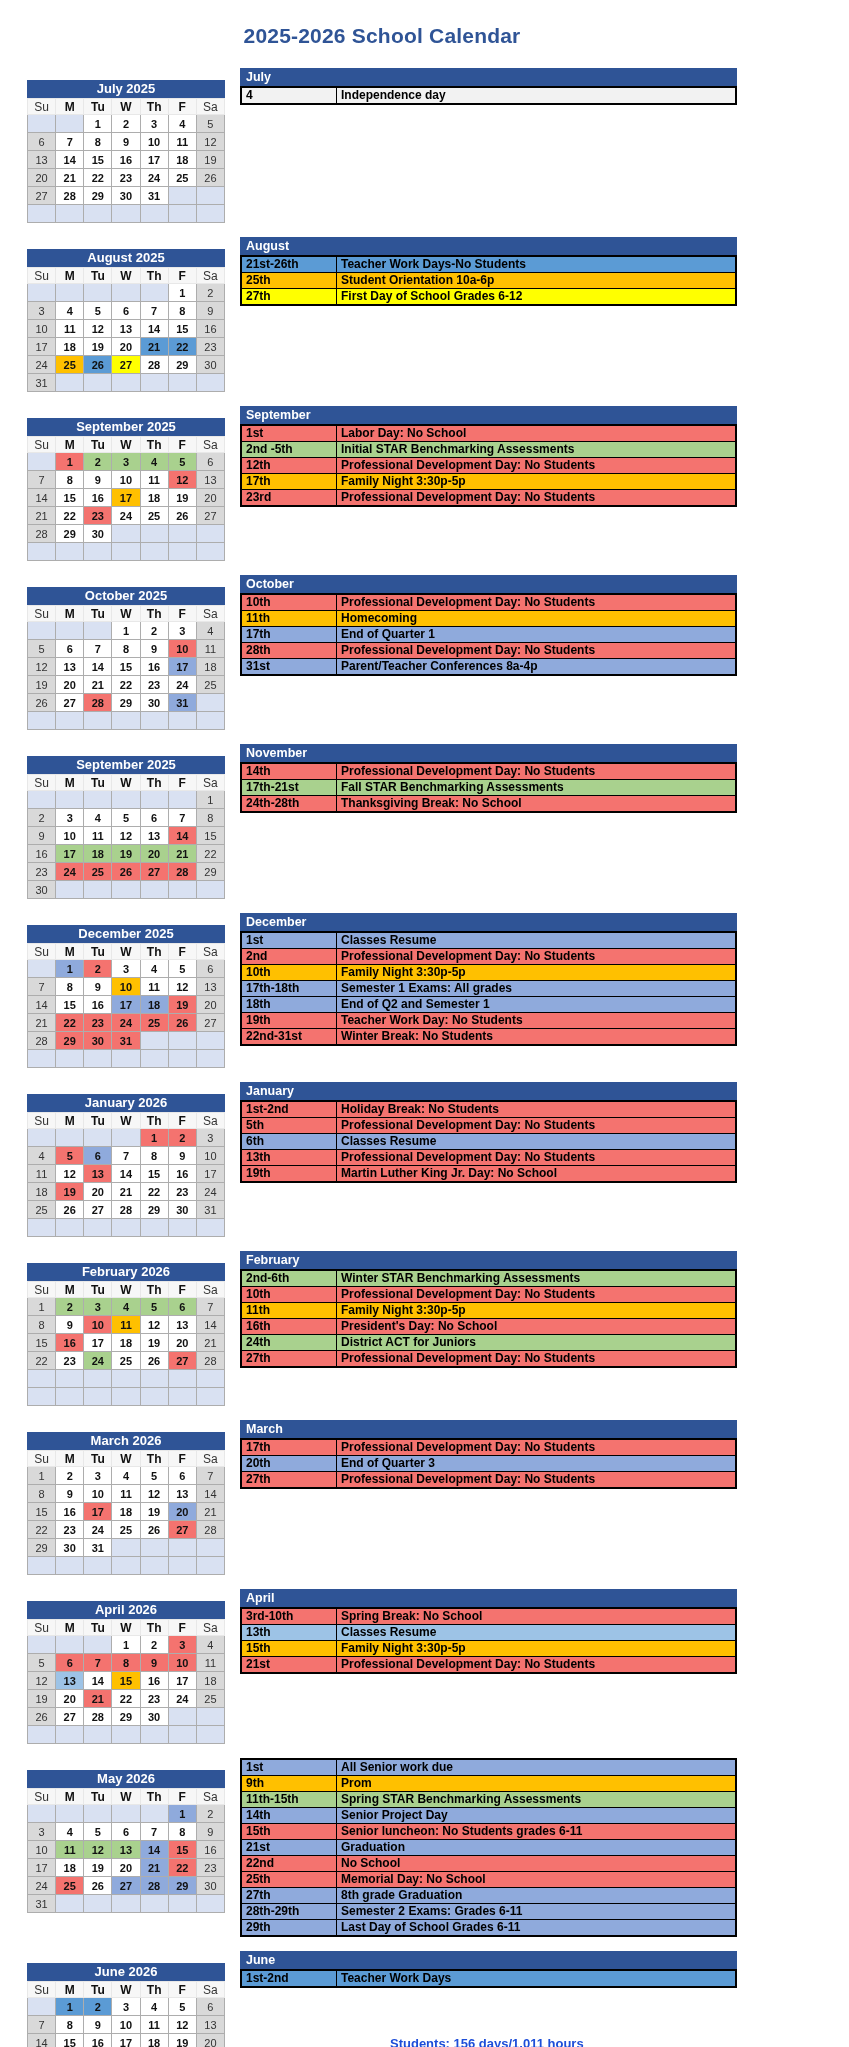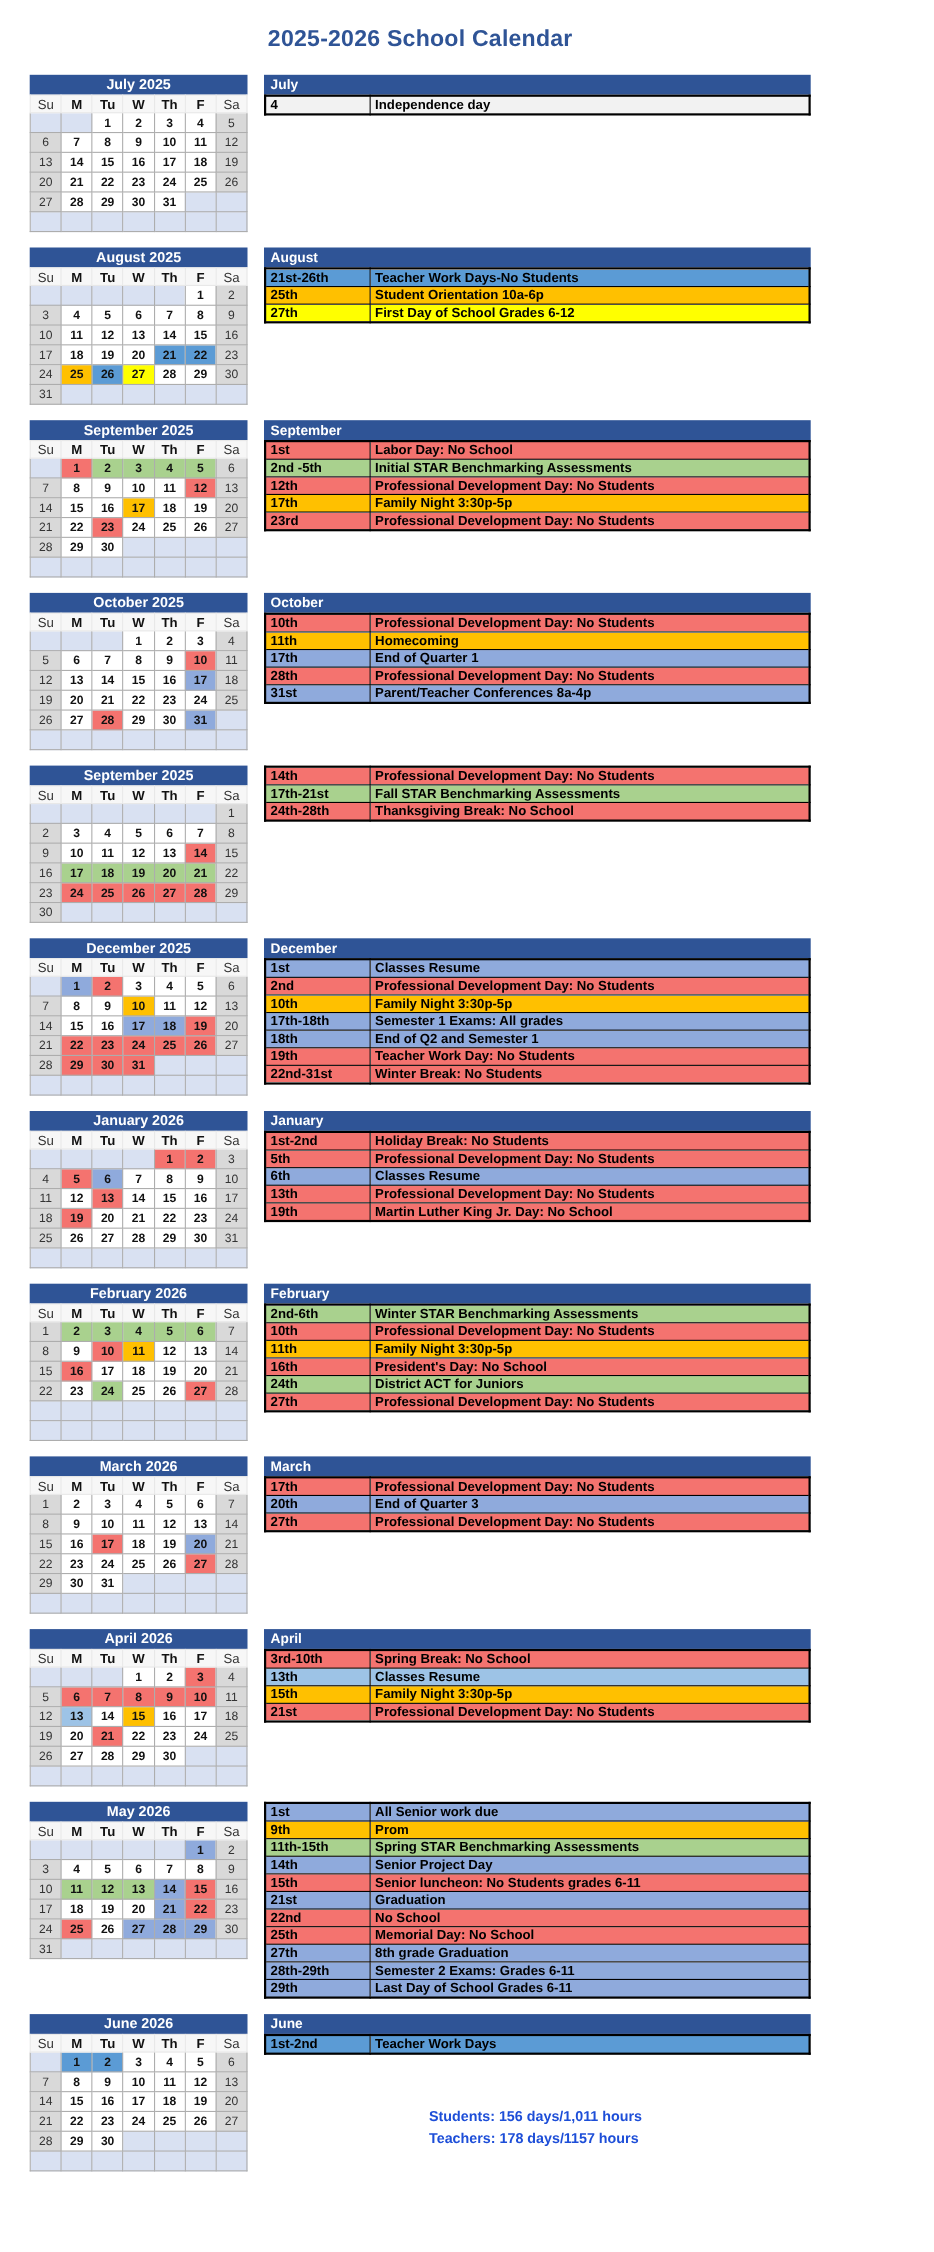--- a/index.html
+++ b/index.html
@@ -3,21 +3,21 @@
 <meta charset="utf-8">
 <style>
   html,body { margin:0; padding:0; background:#ffffff; }
   body { width:849px; font-family:"Liberation Sans", sans-serif; color:#000; }
   .page { position:relative; width:764px; min-height:2047px; box-sizing:border-box; padding-top:24px; }
   .title { text-align:center; color:#2F5496; font-size:21px; font-weight:bold; margin:0 0 20px 0; letter-spacing:0.2px; }
   #months { display:flex; flex-direction:column; gap:14px; padding:0 27px; }
   .month-section { display:flex; gap:15px; align-items:flex-start; }
 
   
-  .mini-cal { flex:0 0 198px; width:198px; }
+  .mini-cal { flex:0 0 198px; width:198px;margin-top:12px; }
   .cal-header { background:#2F5496; color:#fff; font-weight:bold; font-size:13px; text-align:center; height:18px; line-height:18px; }
   table.cal-grid { border-collapse:collapse; width:100%; table-layout:fixed;padding-left:18px; }
   .cal-grid td { height:17px; text-align:center; font-size:11px; padding:0; border:1px solid #adadad; }
   .cal-grid tr.daynames td { border:1px solid #e8e8e8; background:#f7f7f7; font-size:12px; height:15px; }
   .cal-grid td.wd-n { font-weight:bold; color:#111; }
   .cal-grid td.we-n { font-weight:normal; color:#333; }
   .cal-grid td.wd { background:#ffffff; font-weight:bold; color:#111; }
   .cal-grid td.we { background:#D9D9D9; font-weight:normal; color:#333; }
   .cal-grid td.empty { background:#D9E1F2; }
 
@@ -473,20 +473,21 @@
                 <td class="empty">&nbsp;</td>
                 <td class="empty">&nbsp;</td>
                 <td class="empty">&nbsp;</td>
                 <td class="empty">&nbsp;</td>
                 <td class="empty">&nbsp;</td>
               </tr>
             </tbody>
           </table>
         </div>
         <div class="events">
+          <div class="ev-header">November</div>
           <table class="ev-table">
             <tbody>
               <tr style="background: rgb(244, 115, 111);">
                 <td class="ev-date">14th</td>
                 <td class="ev-label">Professional Development Day: No Students</td>
               </tr>
               <tr style="background: rgb(169, 209, 142);">
                 <td class="ev-date">17th-21st</td>
                 <td class="ev-label">Fall STAR Benchmarking Assessments</td>
               </tr>

